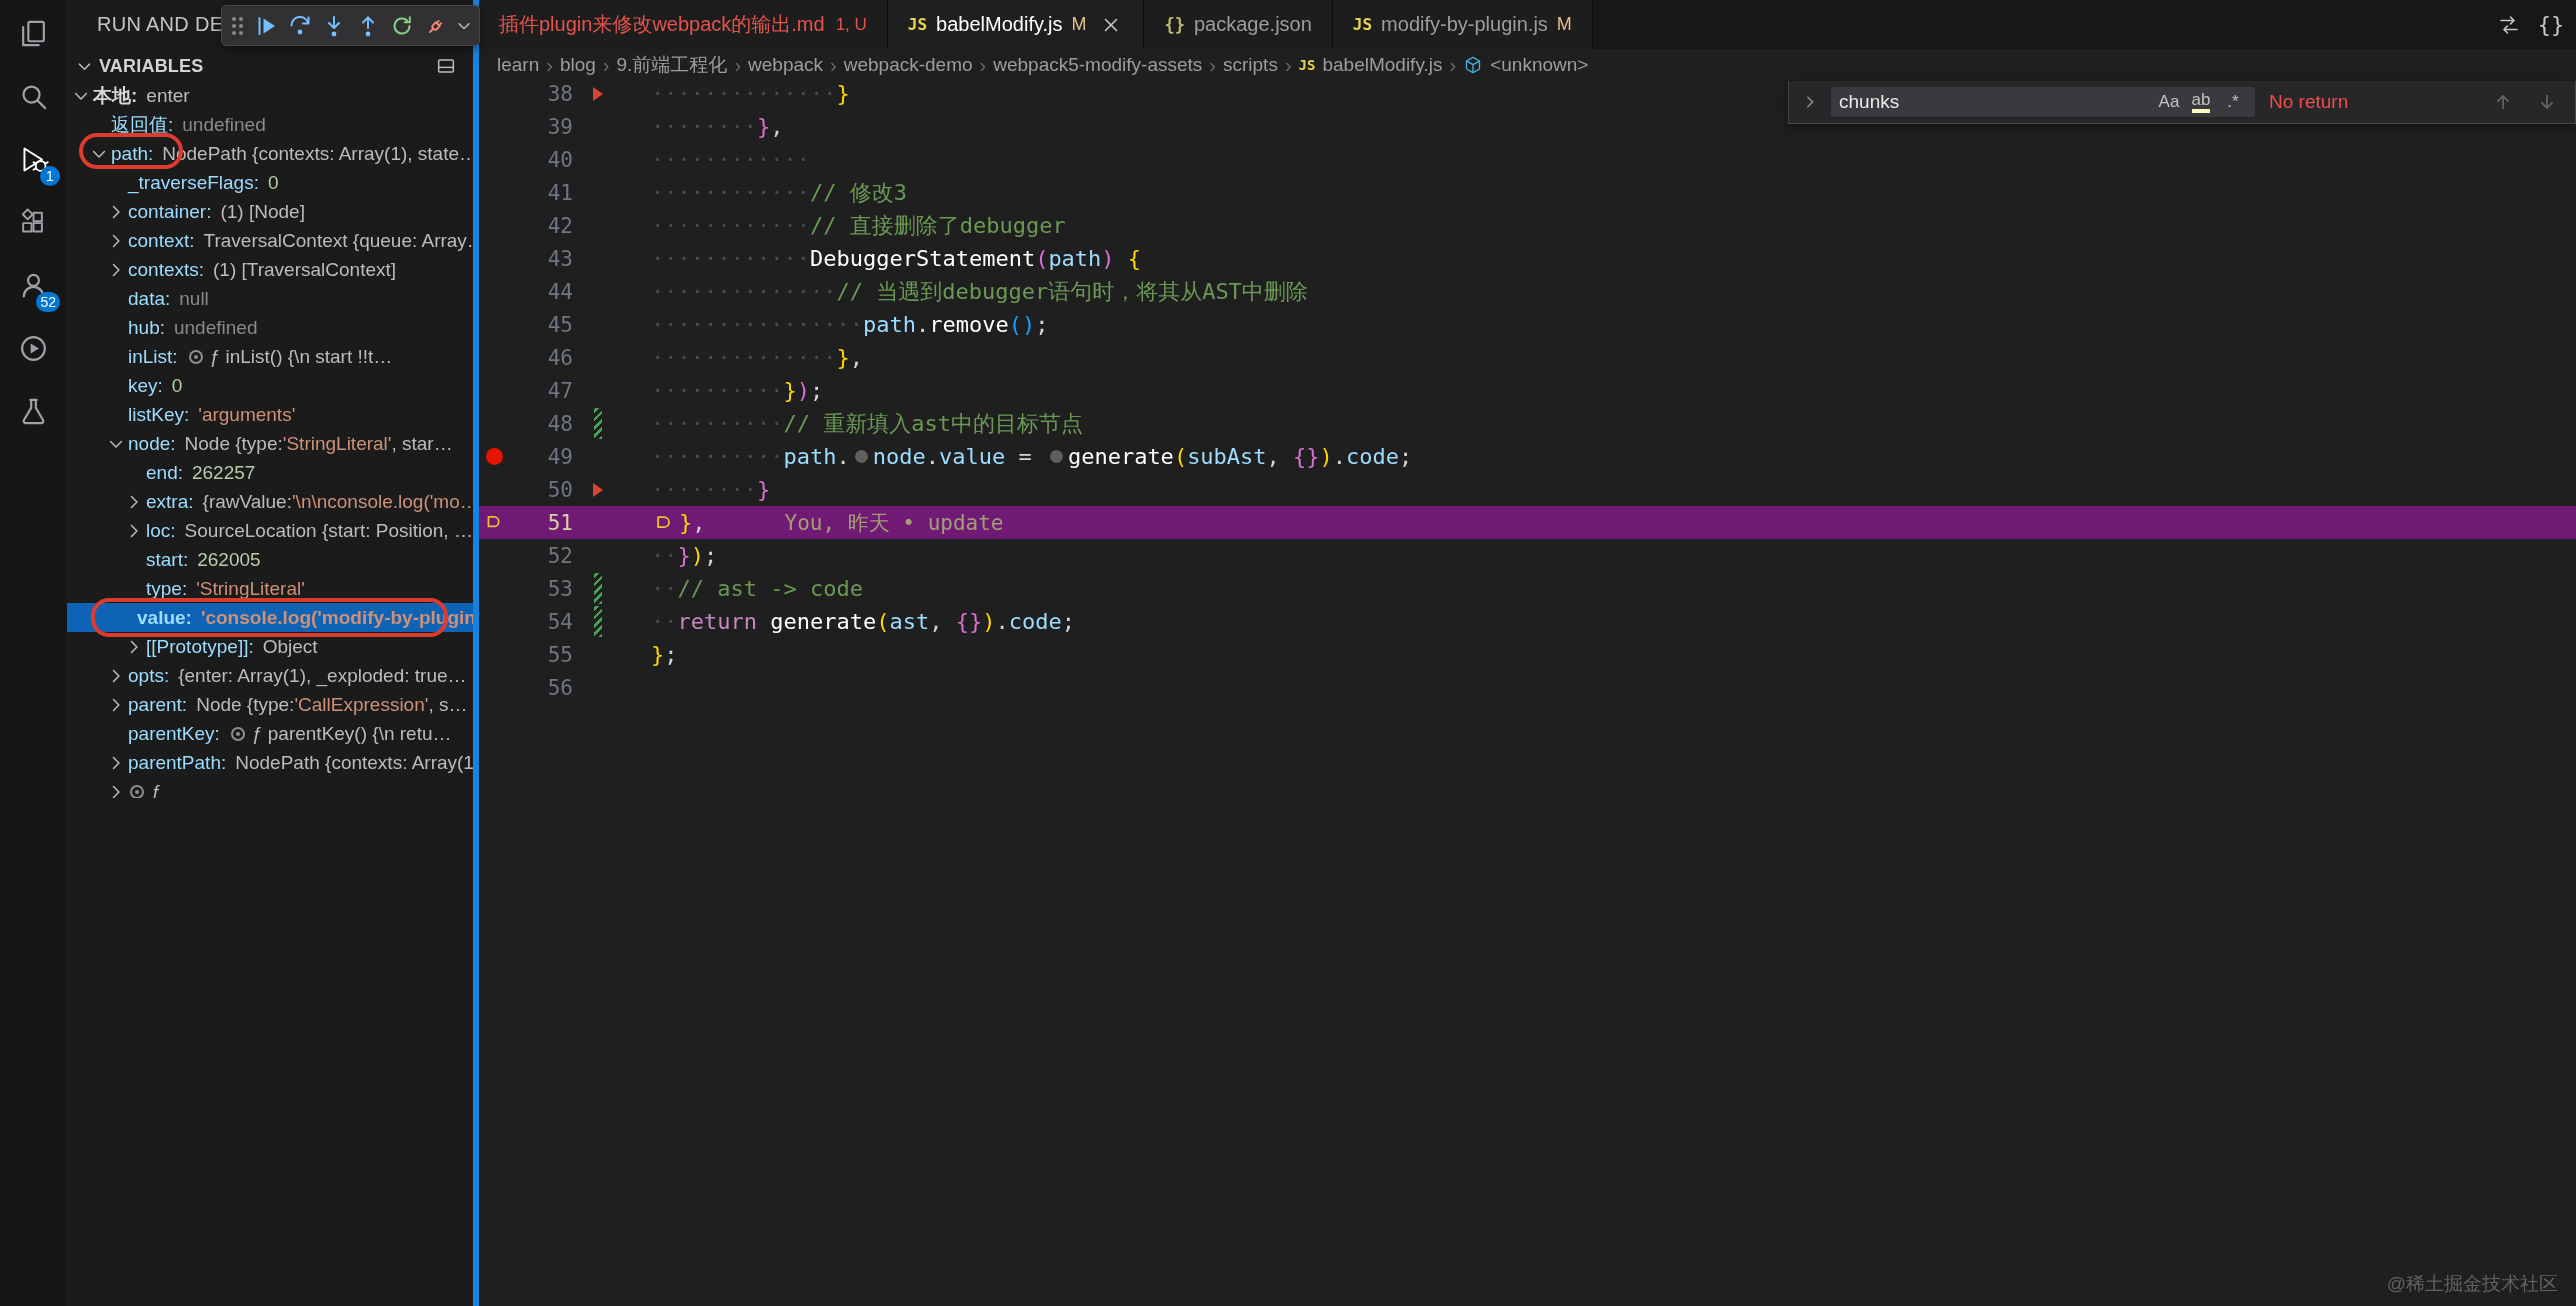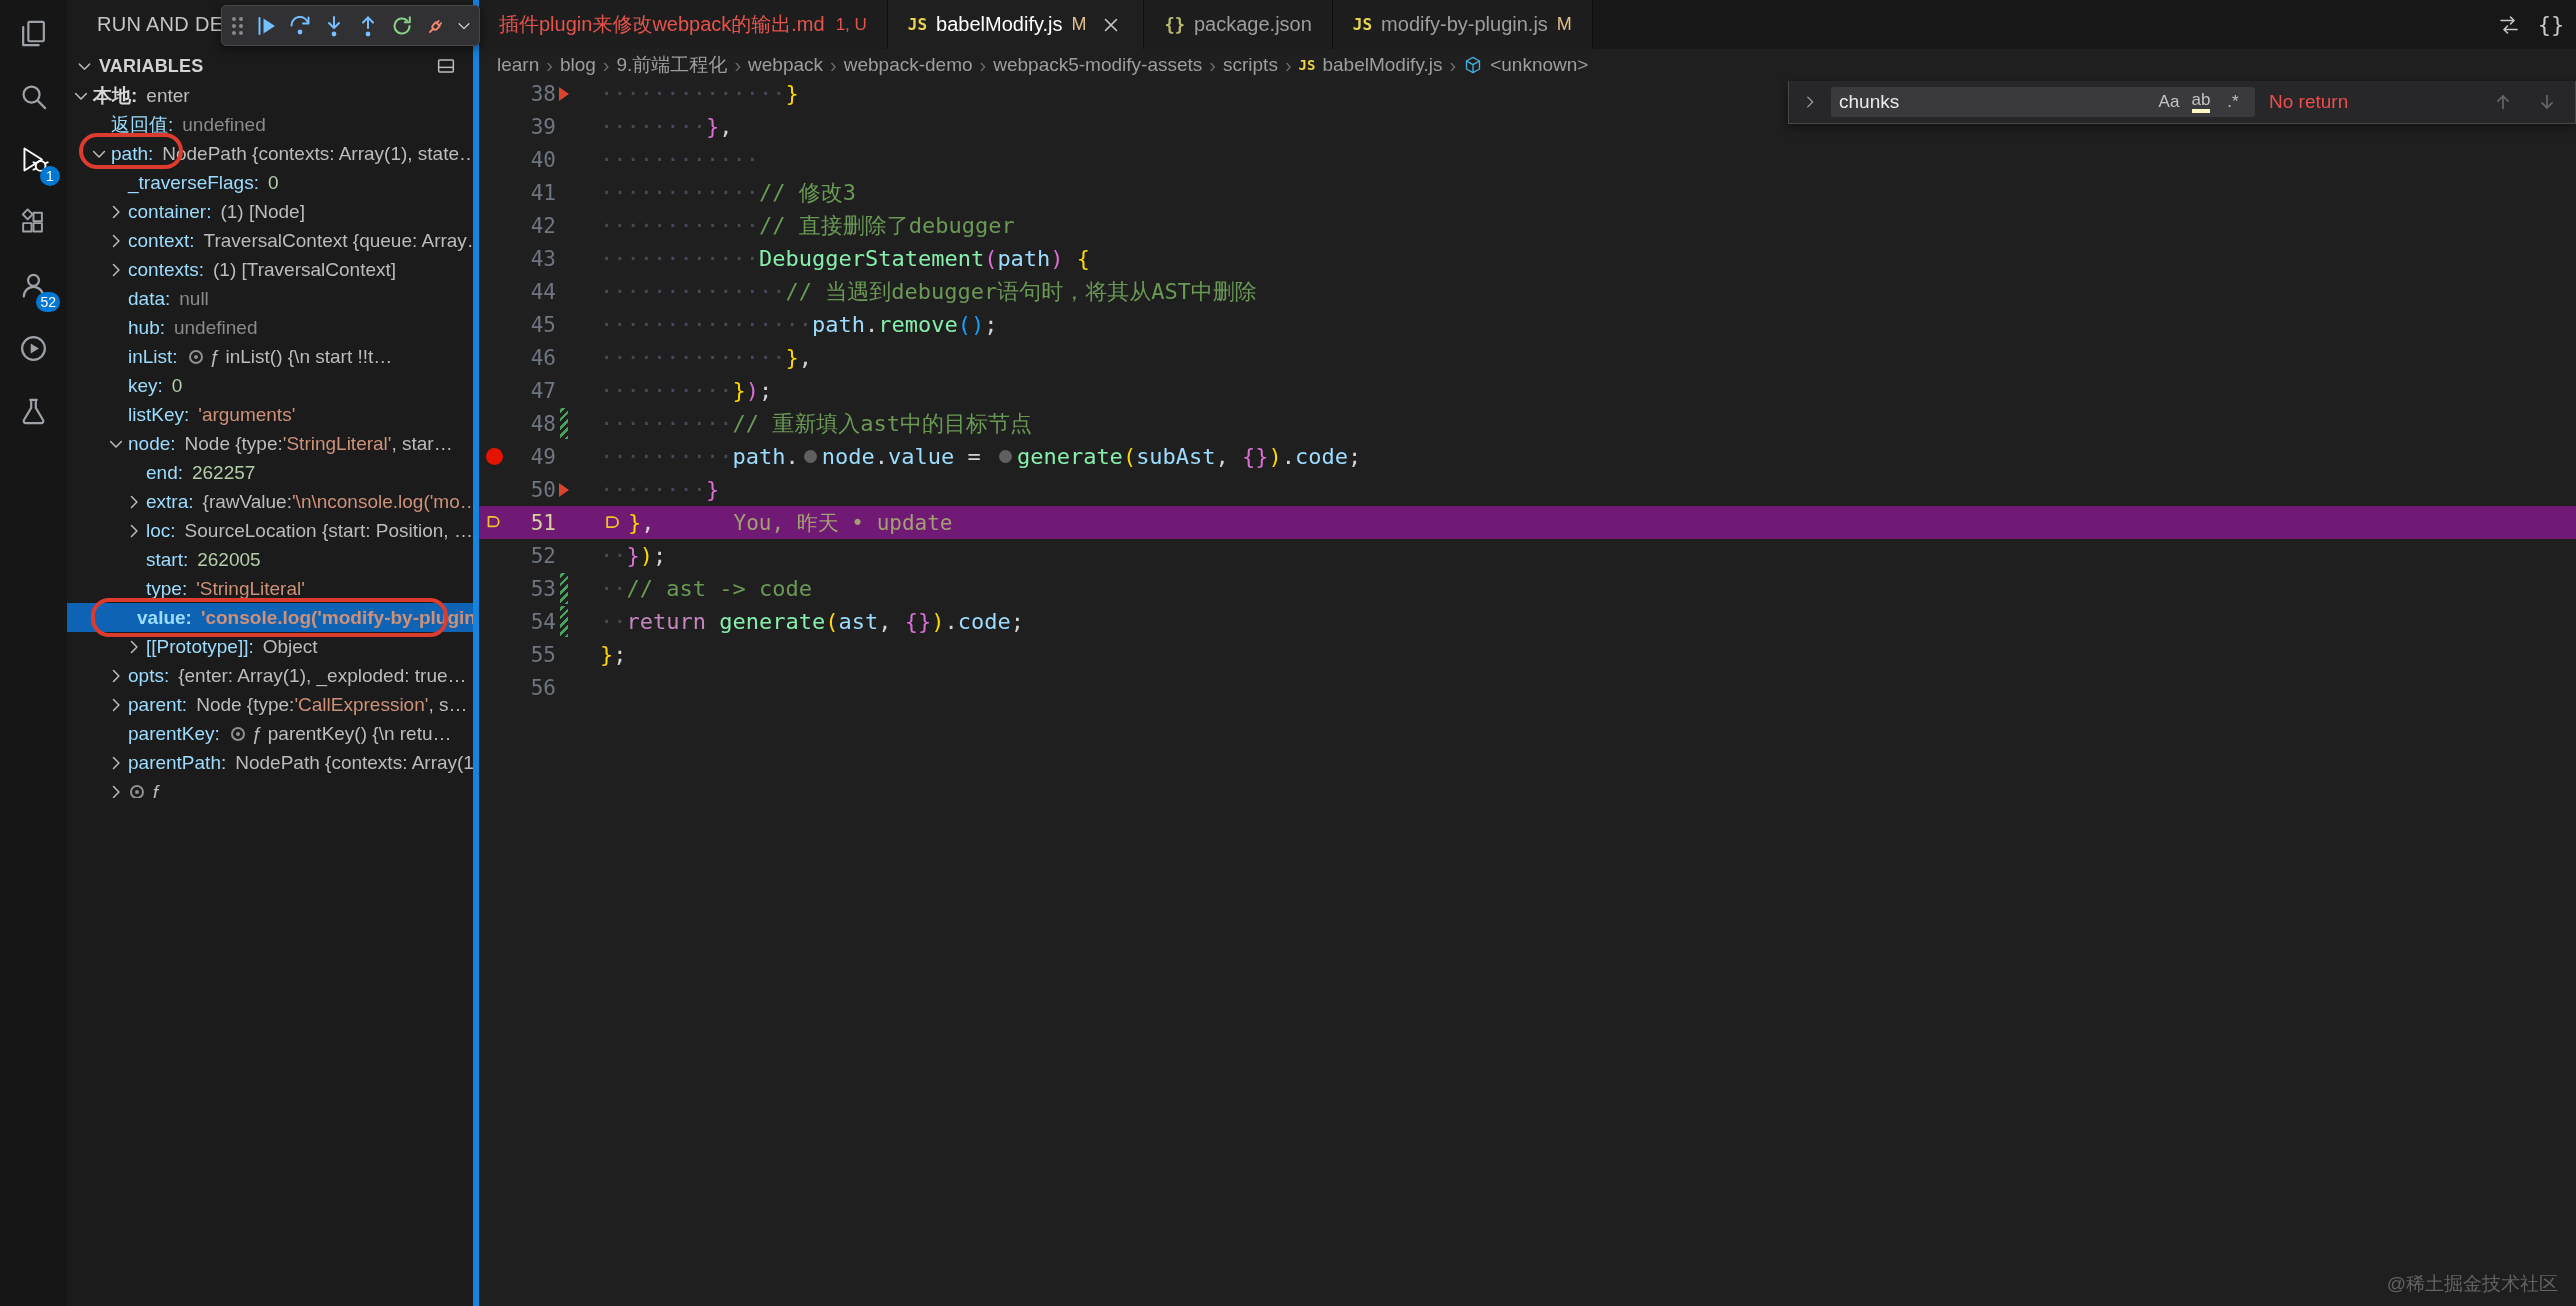--- a/index.html
+++ b/index.html
@@ -83,36 +83,36 @@
   .find-toggle{width:18px;height:24px;color:#9a9a9a;}
   .find-input{display:flex;align-items:center;width:424px;height:30px;background:#3a3a3e;border-radius:3px;padding:0 8px;gap:4px;}
   .find-query{color:#eaeaea;font-size:19px;flex:1;}
   .find-opt{width:28px;height:25px;display:flex;align-items:center;justify-content:center;color:#c3c3c3;font-size:17px;border-radius:3px;}
   .find-opt .ul{border-bottom:4px solid #fef9c3;line-height:1.05;}
   .find-results{color:#f14c4c;font-size:19px;margin-left:2px;}
   .find-nav{width:32px;height:32px;color:#9a9a9a;opacity:.55;display:flex;align-items:center;justify-content:center;}
   .find-nav .icon{width:22px;height:22px;}
 
   .codearea{position:absolute;left:0;top:77px;right:0;bottom:0;}
-  .cl{display:flex;align-items:center;height:33px;position:relative;}
+  .cl{display:flex;align-items:center;height:33px;position:relative;gap:17px;}
   .cl.cur{background:#701a75;}
   .g-col{width:30px;height:100%;flex:none;display:flex;align-items:center;justify-content:center;}
   .bp{width:17px;height:17px;border-radius:50%;background:#e51400;}
   .exec-g{width:22px;height:19px;color:#edc42c;}
   .n-col{width:49px;flex:none;text-align:right;font-family:"DejaVu Sans Mono",monospace;font-size:21px;color:#6e7681;padding-right:2px;}
   .cl.cur .n-col{color:#d8d2a2;}
   .d-col{width:16px;height:100%;flex:none;position:relative;}
   .d-del::after{content:"";position:absolute;left:1px;top:50%;margin-top:-7px;
     border-left:10px solid #d8442e;border-top:7px solid transparent;border-bottom:7px solid transparent;}
   .d-mod::after{content:"";position:absolute;left:2px;top:1px;bottom:1px;width:8px;
     background:repeating-linear-gradient(315deg,#47a35c 0 2.5px,transparent 2.5px 6px);}
   .c-col{flex:1;font-family:"DejaVu Sans Mono","Liberation Mono",monospace;font-size:22px;
     white-space:pre;display:flex;align-items:center;padding-left:26px;overflow:hidden;}
   .ws{color:#444b58;}
-  .sw{color:#d4d4d4;} .sv{color:#9cdcfe;} .sf{color:#86efac;} .sk{color:#c586c0;}
+  .sw{color:#d4d4d4;} .sv{color:#9cdcfe;} .sf{color:#ffffff;} .sk{color:#c586c0;}
   .sc{color:#6a9955;}
   .sb1{color:#ffd700;} .sb2{color:#da70d6;} .sb3{color:#179fff;}
   .ibp{display:inline-block;width:13px;height:13px;border-radius:50%;background:#5f5f5f;margin:0 5px;flex:none;}
   .exec-inline{display:inline-flex;width:26px;height:20px;color:#edc42c;margin-right:2px;flex:none;}
   .blame{margin-left:79px;color:#a29f72;font-size:21px;}
 
   .watermark{position:absolute;right:18px;bottom:10px;font-size:19px;color:#626262;}
 </style>
 </head>
 <body>

